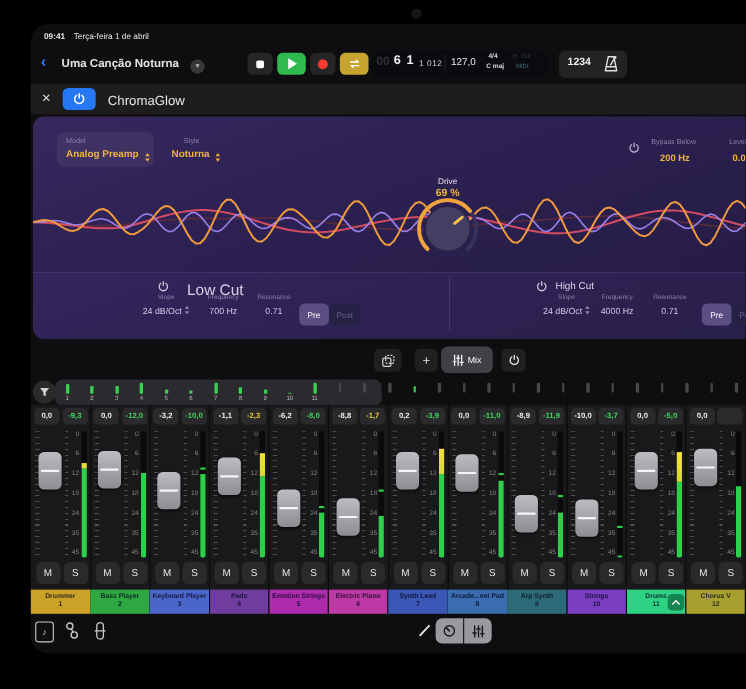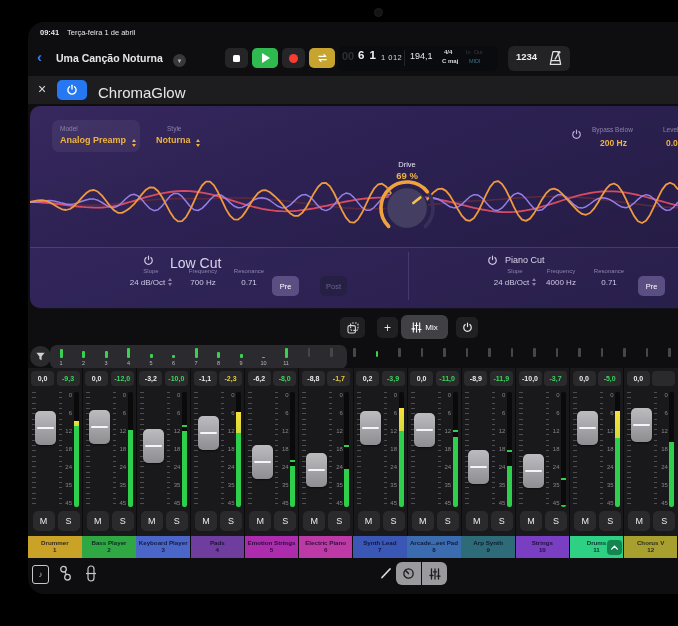--- a/index.html
+++ b/index.html
@@ -18,21 +18,21 @@
   .stepper{display:inline-flex;flex-direction:column;gap:1.5px;margin-left:3px;vertical-align:1px;}
   .stepper i{width:0;height:0;border-left:2.6px solid transparent;border-right:2.6px solid transparent;}
   .stepper .up{border-bottom:3px solid currentColor;}
   .stepper .dn{border-top:3px solid currentColor;}
   .plugin-panel{left:30px;top:106px;width:648px;height:202px;border-radius:10px 0 0 10px;
     background:linear-gradient(160deg,#37285e 0%,#2c2152 38%,#241b42 100%);}
   .cut-section{left:30px;top:247px;width:648px;height:61px;background:rgba(130,100,220,0.06);
     border-top:1px solid rgba(170,150,230,0.22);border-radius:0 0 0 10px;}
   .seg{border-radius:5px;font-size:7.5px;display:flex;align-items:center;justify-content:center;}
   .seg.on{background:#5a4e82;color:#fff;}
-  .seg.off{background:#262044;color:#6c6292;margin-left:20px;}
+  .seg.off{background:#262044;color:#6c6292;}
   .v-box{background:#2a2a2d;border-radius:4px;font-size:7px;font-weight:bold;
     display:flex;align-items:center;justify-content:center;color:#ececef;}
   .ms{background:#2a2a2d;border-radius:5px;font-size:9px;color:#ececee;
     display:flex;align-items:center;justify-content:center;}
   .ruler{background:repeating-linear-gradient(to bottom,#4e4e52 0 1px,transparent 1px 5.3px);}
   .scale-lbl{font-size:6px;color:#86868a;text-align:right;line-height:7px;}
   .cap{background:linear-gradient(180deg,#bcbcc0,#8e8e92);border-radius:5px;box-shadow:0 1px 2px rgba(0,0,0,.6);}
   .cap i{position:absolute;left:2px;right:2px;top:50%;height:2px;margin-top:-1px;background:#f5f5f7;border-radius:1px;}
   .tab{overflow:hidden;text-align:center;}
   .tab .nm{font-size:6.2px;font-weight:bold;color:rgba(5,5,25,.78);margin-top:2.5px;white-space:nowrap;}
@@ -73,21 +73,21 @@
           <path d="M11 6.8 H3.5 M3.5 6.8 L5.4 8.6"></path>
         </g>
       </svg>
     </div>
 
   <div class="abs lcd" style="left:338px;top:46px;width:160px;height:25px;"></div>
   <div class="abs" style="left:342px;top:50px;font-size:11px;font-weight:bold;color:#2e2f33;">00</div>
   <div class="abs" style="left:358px;top:49px;font-size:11.5px;font-weight:bold;color:#f2f2f4;letter-spacing:1px;">6 1</div>
   <div class="abs" style="left:381px;top:52.5px;font-size:7.5px;color:#d8d8da;letter-spacing:.5px;">1 012</div>
   <div class="abs" style="left:404px;top:50px;width:1px;height:16px;background:#23242a;"></div>
-  <div class="abs" style="left:410px;top:51px;font-size:9px;color:#e8e8ea;">194,1</div>
+  <div class="abs" style="left:410px;top:51px;font-size:9px;color:#e8e8ea;">127,0</div>
   <div class="abs" style="left:444px;top:48.5px;font-size:6px;font-weight:bold;color:#dcdcde;">4/4</div>
   <div class="abs" style="left:442px;top:57.5px;font-size:6px;font-weight:bold;color:#dcdcde;">C maj</div>
   <div class="abs" style="left:466px;top:48.5px;font-size:5.5px;color:#3a3b40;white-space:pre;">In  Out</div>
   <div class="abs" style="left:469px;top:57.5px;font-size:5.5px;color:#3d6f80;">MIDI</div>
 
   <div class="abs pill" style="left:508px;top:46px;width:62px;height:25px;"></div>
   <div class="abs" style="left:516px;top:51px;font-size:9.5px;font-weight:bold;color:#f0f0f2;display:block;">1234</div>
   <svg class="abs" style="left:547px;top:49px;" width="17" height="18" viewBox="0 0 16 17">
     <g stroke="#e0e0e2" stroke-width="1.2" fill="none" stroke-linejoin="round" stroke-linecap="round">
       <path d="M5.6 2.5 L3.1 14.5 H12.9 L10.4 2.5 Z"></path>
@@ -100,21 +100,21 @@
   <div class="abs" style="left:28px;top:76px;width:650px;height:28px;background:#1d1d20;"></div>
   <div class="abs" style="left:38px;top:80px;font-size:14px;color:#d8d8da;line-height:18px;">×</div>
   <div class="abs ctr" style="left:57px;top:80px;width:30px;height:20px;border-radius:5px;background:#2577f2;">
     <svg width="12" height="12" viewBox="0 0 12 12">
       <g stroke="#fff" stroke-width="1.4" fill="none" stroke-linecap="round">
         <path d="M6 1.2 V5"></path>
           <path d="M3.5 2.8 a4.1 4.1 0 1 0 5 0"></path>
         </g>
       </svg>
     </div>
-  <div class="abs txt" style="left:98px;top:84px;font-size:15px;">ChromaGlow</div>
+  <div class="abs txt" style="left:98px;top:84px;font-size:12px;">ChromaGlow</div>
 
   <div class="abs plugin-panel"></div>
   <div class="abs cut-section"></div>
   <div class="abs" style="left:408px;top:252px;width:1px;height:48px;background:rgba(170,150,230,0.2);"></div>
 
   <div class="abs" style="left:52px;top:120px;width:88px;height:32px;border-radius:7px;background:rgba(255,255,255,0.06);"></div>
   <div class="abs lbl-sm" style="left:60px;top:125px;">Model</div>
   <div class="abs val-gold" style="left:60px;top:135px;font-size:9px;">
     <span>Analog Preamp</span>
     <span class="stepper">
@@ -177,21 +177,21 @@
   <div class="abs ctr" style="left:222px;top:277px;width:54px;height:10px;font-size:8px;color:#cfc9e6;">0.71</div>
   <div class="abs seg on" style="left:272px;top:276px;width:27px;height:20px;">Pre</div>
   <div class="abs seg off" style="left:300px;top:276px;width:27px;height:20px;">Post</div>
 
   <svg class="abs" style="left:487px;top:255px;" width="11" height="11" viewBox="0 0 12 12">
     <g stroke="#cfc8e0" stroke-width="1.3" fill="none" stroke-linecap="round">
       <path d="M6 1.2 V5"></path>
         <path d="M3.5 2.8 a4.1 4.1 0 1 0 5 0"></path>
       </g>
     </svg>
-  <div class="abs" style="left:505px;top:255px;font-size:9px;color:#dad4ea;">Piano Cut</div>
+  <div class="abs" style="left:505px;top:255px;font-size:9px;color:#dad4ea;">High Cut</div>
   <div class="abs ctr lbl-sm" style="left:490px;top:267px;width:50px;height:8px;font-size:6px;">Slope</div>
   <div class="abs ctr" style="left:484px;top:277px;width:62px;height:10px;font-size:8px;color:#cfc9e6;">
     <span>24 dB/Oct</span>
     <span class="stepper" style="color:#8d82ab;">
         <i class="up"></i>
         <i class="dn"></i>
       </span>
     </div>
   <div class="abs ctr lbl-sm" style="left:534px;top:267px;width:54px;height:8px;font-size:6px;">Frequency</div>
   <div class="abs ctr" style="left:534px;top:277px;width:54px;height:10px;font-size:8px;color:#cfc9e6;">4000 Hz</div>

